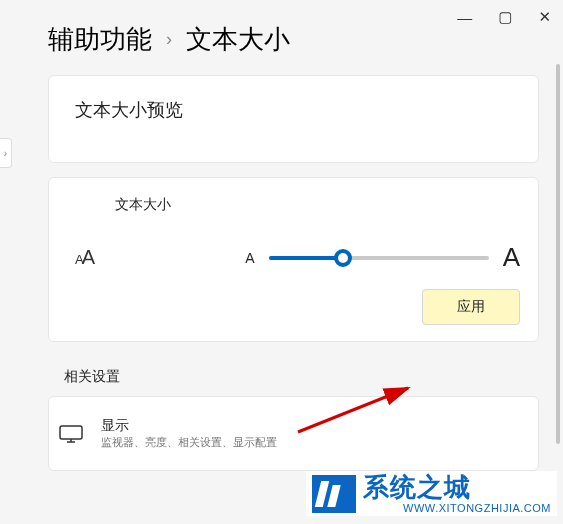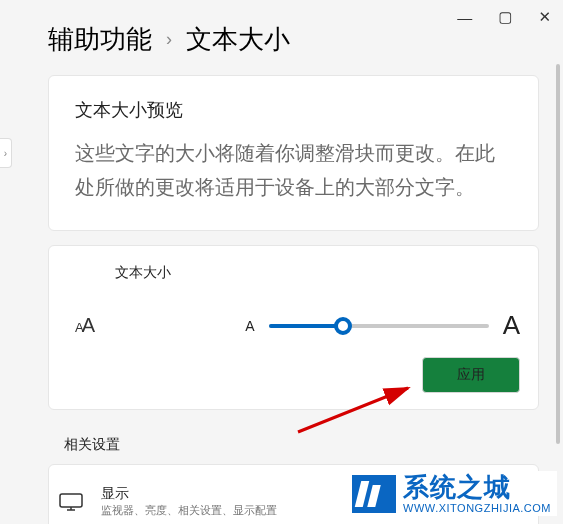--- a/index.html
+++ b/index.html
@@ -105,21 +105,21 @@
   border-radius: 50%;
   background: #fff;
   border: 4px solid #0067c0;
 }
 .apply-row {
   display: flex;
   justify-content: flex-end;
   margin-top: 16px;
 }
 .apply-btn {
-  background: #15803d;
+  background: #fef9c3;
   border: 1px solid #d6d6d6;
   border-radius: 4px;
   padding: 8px 34px;
   font-size: 14px;
   color: #222;
   cursor: pointer;
 }
 .section-title {
   font-size: 14px;
   color: #222;
@@ -181,21 +181,21 @@
   width: 8px; height: 22px;
   background: #fff;
   transform: skewX(-14deg);
 }
 .watermark .wt {
   display: flex;
   flex-direction: column;
   line-height: 1.1;
 }
 .watermark .wt .cn { font-size: 26px; font-weight: 700; color: #0a66c2; letter-spacing: 1px; }
-.watermark .wt .url { font-size: 11px; color: #0a66c2; letter-spacing: 0.5px; }
+.watermark .wt .url { font-size: 11px; color: #0a66c2; letter-spacing: 0.5px; margin-left: 40px; }
 .scrollbar {
   position: absolute;
   right: 3px;
   top: 64px;
   bottom: 80px;
   width: 4px;
   background: #c4c4c4;
   border-radius: 2px;
 }
 .left-tab {
@@ -225,21 +225,20 @@
 
 <div class="breadcrumb">
   <span class="crumb">辅助功能</span>
   <span class="sep">›</span>
   <span class="crumb">文本大小</span>
 </div>
 
 <div class="content">
   <div class="card preview-card">
     <div class="title">文本大小预览</div>
-    <div class="body">这些文字的大小将随着你调整滑块而更改。在此处所做的更改将适用于设备上的大部分文字。</div>
   </div>
 
   <div class="card slider-card">
     <div class="label">文本大小</div>
     <div class="slider-row">
       <span class="icon-aa">
         <span class="small">A</span>
           <span class="big">A</span>
       </span>
       <span class="slider-small">A</span>

